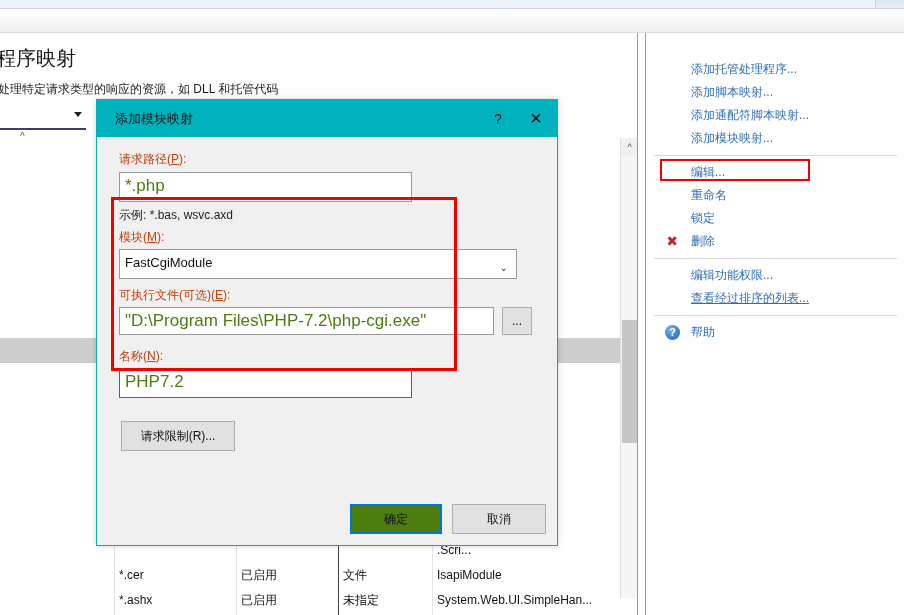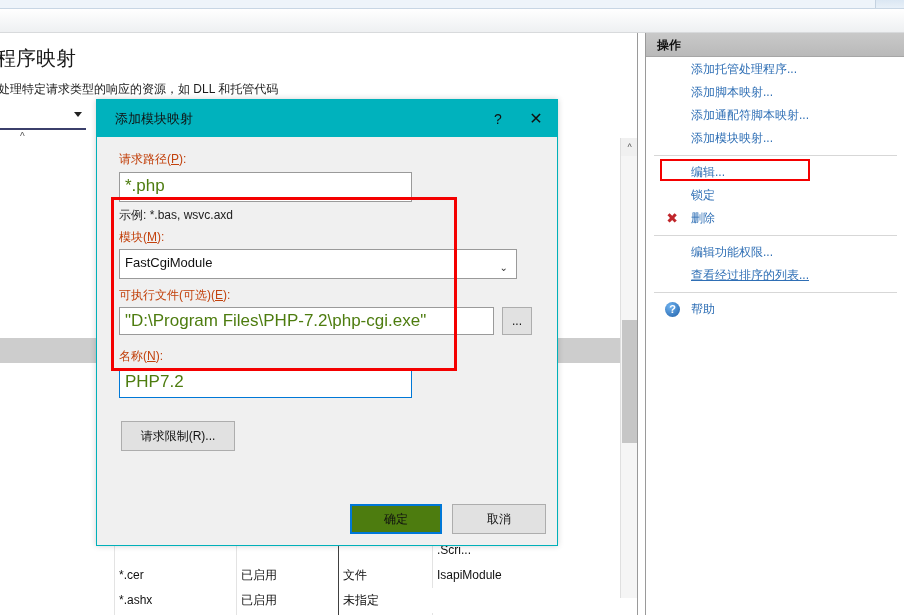--- a/index.html
+++ b/index.html
@@ -338,45 +338,46 @@
           <div class="cell c-path">*.cer</div>
           <div class="cell c-state">已启用</div>
           <div class="cell c-type">文件</div>
           <div class="cell c-hand">IsapiModule</div>
         </div>
         <div class="grid-row">
           <div class="cell c-name">dlerFactory-Inte...</div>
           <div class="cell c-path">*.ashx</div>
           <div class="cell c-state">已启用</div>
           <div class="cell c-type">未指定</div>
+          <div class="cell c-hand">System.Web.UI.SimpleHan...</div>
         </div>
         <div class="grid-row">
           <div class="cell c-name">dlerFactory-Inte...</div>
           <div class="cell c-path">*.ashx</div>
           <div class="cell c-state">已启用</div>
           <div class="cell c-type">未指定</div>
           <div class="cell c-hand">System.Web.UI.SimpleHan...</div>
         </div>
       </div>
 
     <div class="grid-scroll">
       <div class="gs-up">^</div>
       <div class="gs-thumb"></div>
     </div>
   </div>
 
   <div class="actions">
-    <div class="actions-header">操作</div>
     <div class="actions-body" id="actions-body">
         <div class="action-item"><span class="lbl">添加托管处理程序...</span></div>
         <div class="action-item"><span class="lbl">添加脚本映射...</span></div>
         <div class="action-item"><span class="lbl">添加通配符脚本映射...</span></div>
         <div class="action-item"><span class="lbl">添加模块映射...</span></div>
         <div class="action-sep"></div>
         <div class="action-item"><span class="lbl">编辑...</span></div>
+        <div class="action-item"><span class="lbl">重命名</span></div>
         <div class="action-item"><span class="lbl">锁定</span></div>
         <div class="action-item"><span class="act-icon x-icon">✖</span><span class="lbl">删除</span></div>
         <div class="action-sep"></div>
         <div class="action-item"><span class="lbl">编辑功能权限...</span></div>
         <div class="action-item underlined"><span class="lbl">查看经过排序的列表...</span></div>
         <div class="action-sep"></div>
         <div class="action-item"><span class="help-icon">?</span><span class="lbl">帮助</span></div>
       </div>
     <div class="red-hl-action"></div>
   </div>

